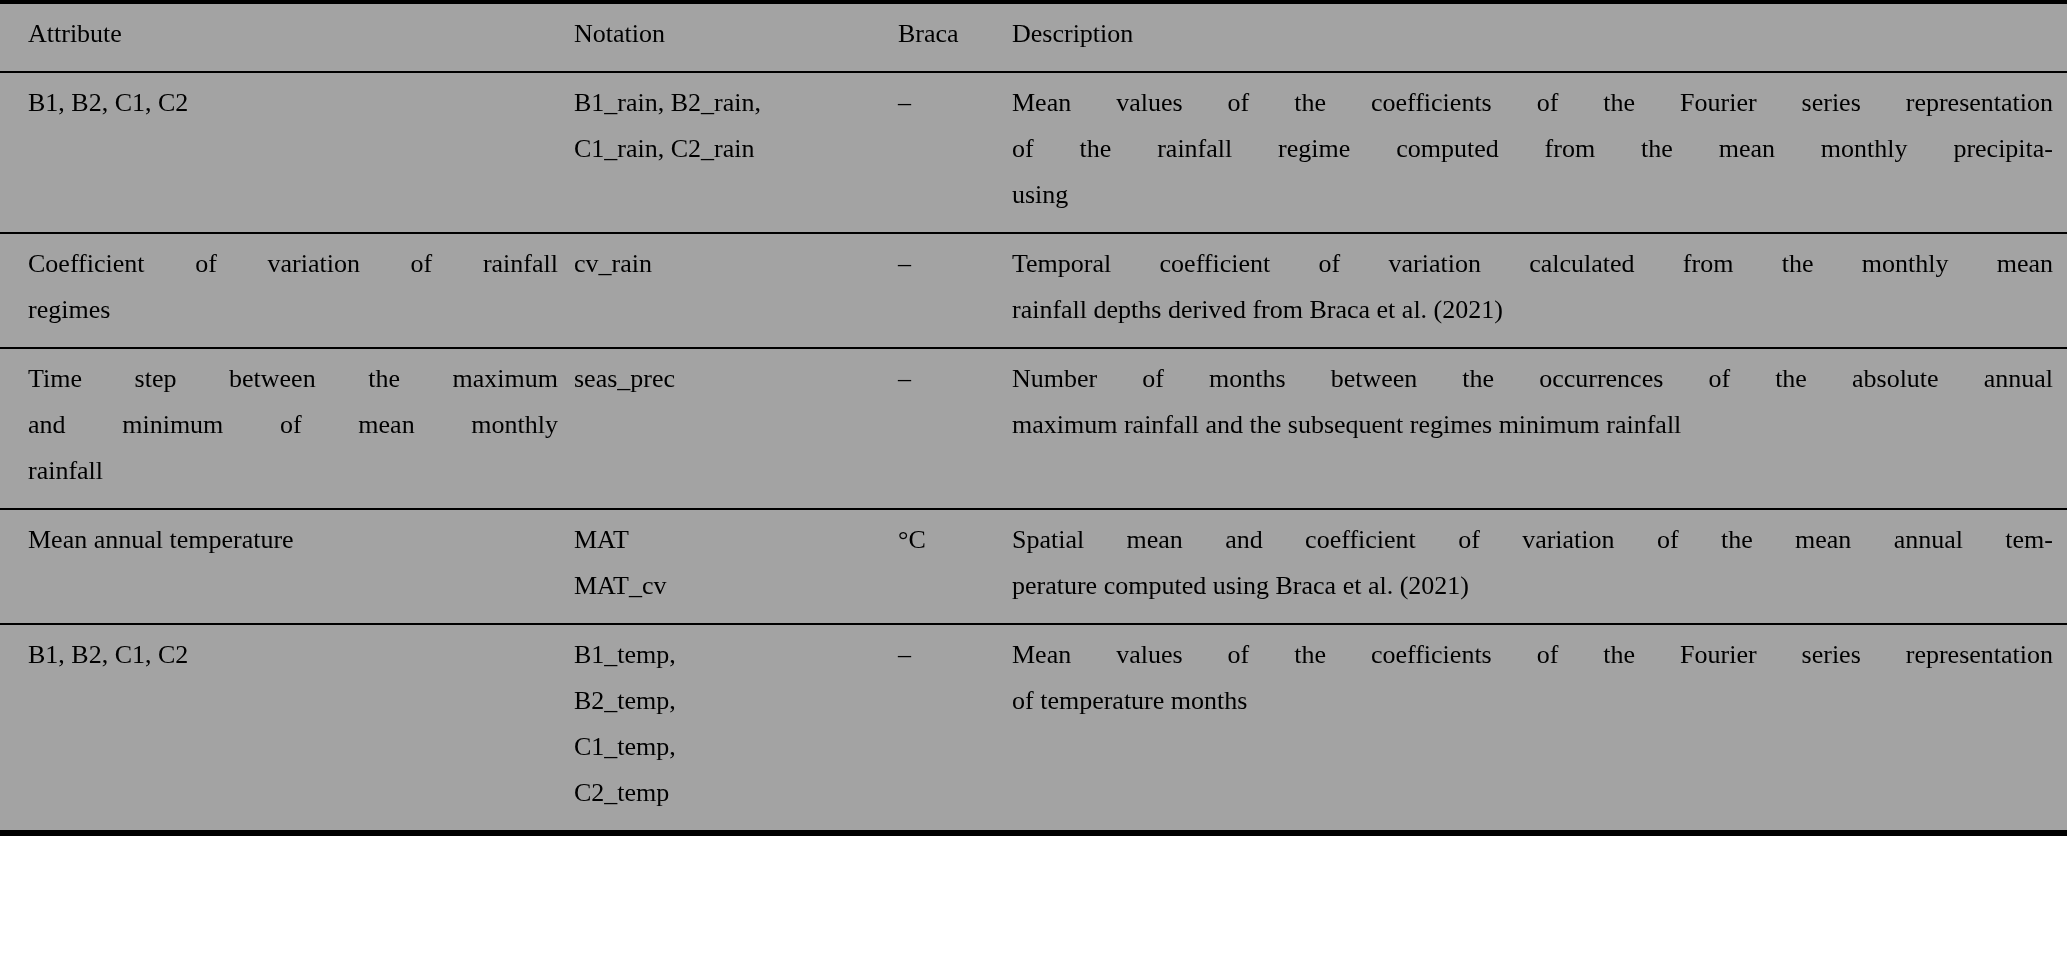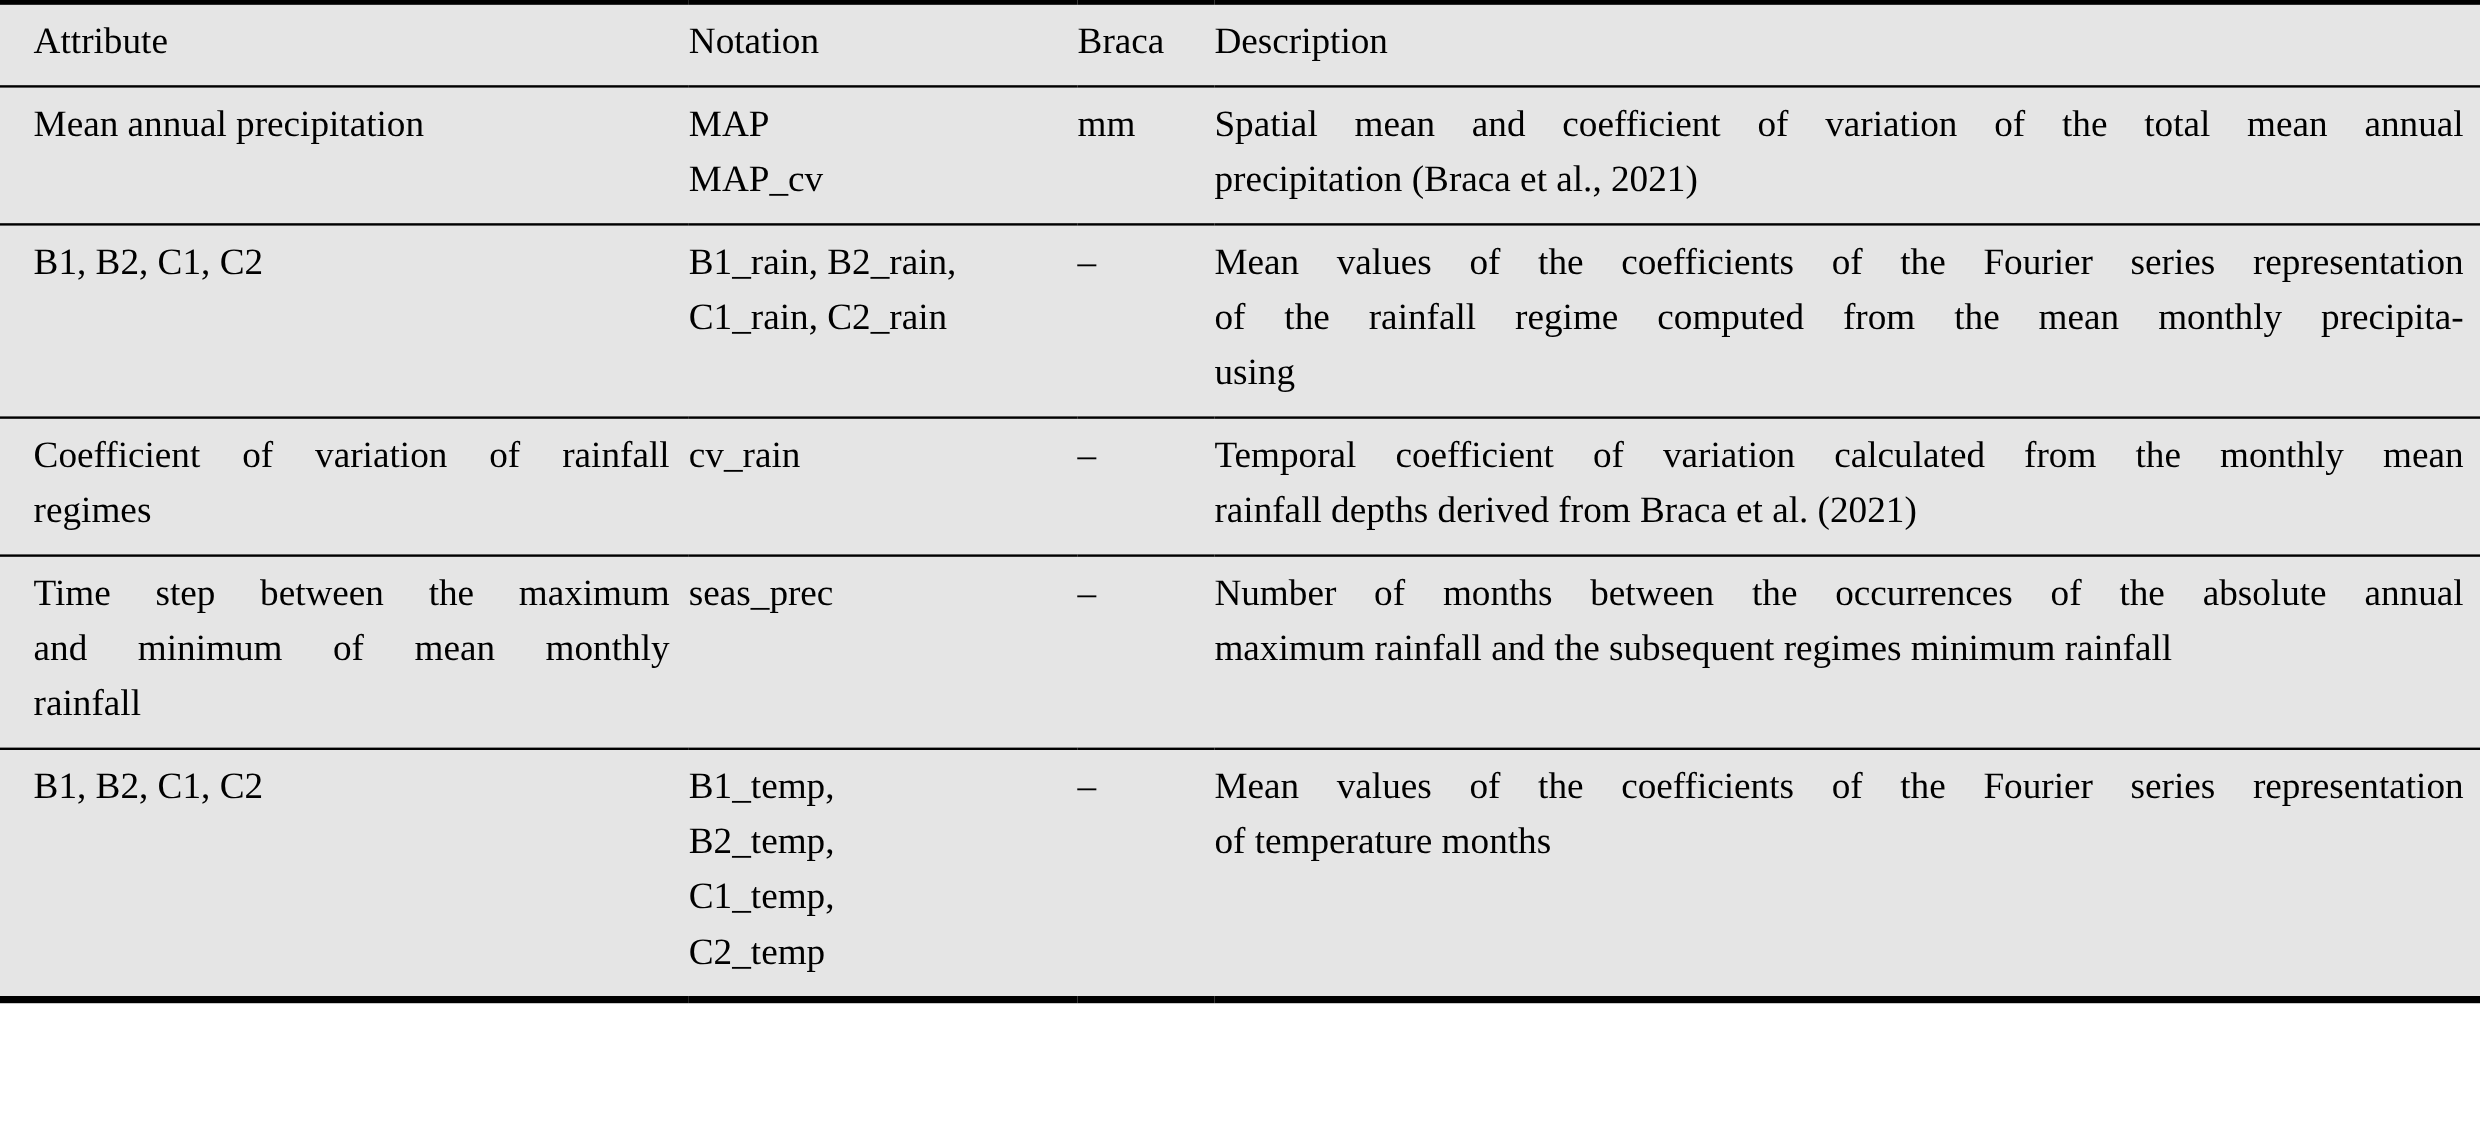--- a/index.html
+++ b/index.html
@@ -11,24 +11,24 @@
     width: 2067px;
     height: 953px;
     overflow: hidden;
     font-family: "Liberation Serif", "DejaVu Serif", serif;
     color: #000000;
   }
   table.paper-table {
     width: 2067px;
     table-layout: fixed;
     border-collapse: collapse;
-    background: #e5e5e5;
+    background: #a3a3a3;
     border-top: 4px solid #000000;
     border-bottom: 6px solid #000000;
-    font-size: 31px;
+    font-size: 26px;
     line-height: 46px;
   }
   thead tr {
     border-bottom: 2px solid #000000;
   }
   tbody tr {
     border-bottom: 2px solid #000000;
   }
   tbody tr:last-child {
     border-bottom: none;
@@ -70,34 +70,20 @@
     <tr>
       <th class="c-attr">Attribute</th>
       <th class="c-not">Notation</th>
       <th class="c-unit">Braca</th>
       <th class="c-desc">Description</th>
     </tr>
   </thead>
   <tbody>
     <tr>
       <td class="c-attr cell-lines justify">
-          <div>Mean annual precipitation</div>
-        </td>
-      <td class="c-not cell-lines">
-          <div class="jl">MAP</div>
-          <div>MAP_cv</div>
-        </td>
-      <td class="c-unit">mm</td>
-      <td class="c-desc cell-lines justify">
-          <div class="jl">Spatial mean and coefficient of variation of the total mean annual</div>
-          <div>precipitation (Braca et al., 2021)</div>
-        </td>
-    </tr>
-    <tr>
-      <td class="c-attr cell-lines justify">
           <div>B1, B2, C1, C2</div>
         </td>
       <td class="c-not cell-lines">
           <div class="jl">B1_rain, B2_rain,</div>
           <div>C1_rain, C2_rain</div>
         </td>
       <td class="c-unit">–</td>
       <td class="c-desc cell-lines justify">
           <div class="jl">Mean values of the coefficients of the Fourier series representation</div>
           <div class="jl">of the rainfall regime computed from the mean monthly precipita-</div>
@@ -128,20 +114,34 @@
           <div>seas_prec</div>
         </td>
       <td class="c-unit">–</td>
       <td class="c-desc cell-lines justify">
           <div class="jl">Number of months between the occurrences of the absolute annual</div>
           <div>maximum rainfall and the subsequent regimes minimum rainfall</div>
         </td>
     </tr>
     <tr>
       <td class="c-attr cell-lines justify">
+          <div>Mean annual temperature</div>
+        </td>
+      <td class="c-not cell-lines">
+          <div class="jl">MAT</div>
+          <div>MAT_cv</div>
+        </td>
+      <td class="c-unit">°C</td>
+      <td class="c-desc cell-lines justify">
+          <div class="jl">Spatial mean and coefficient of variation of the mean annual tem-</div>
+          <div>perature computed using Braca et al. (2021)</div>
+        </td>
+    </tr>
+    <tr>
+      <td class="c-attr cell-lines justify">
           <div>B1, B2, C1, C2</div>
         </td>
       <td class="c-not cell-lines">
           <div class="jl">B1_temp,</div>
           <div class="jl">B2_temp,</div>
           <div class="jl">C1_temp,</div>
           <div>C2_temp</div>
         </td>
       <td class="c-unit">–</td>
       <td class="c-desc cell-lines justify">

